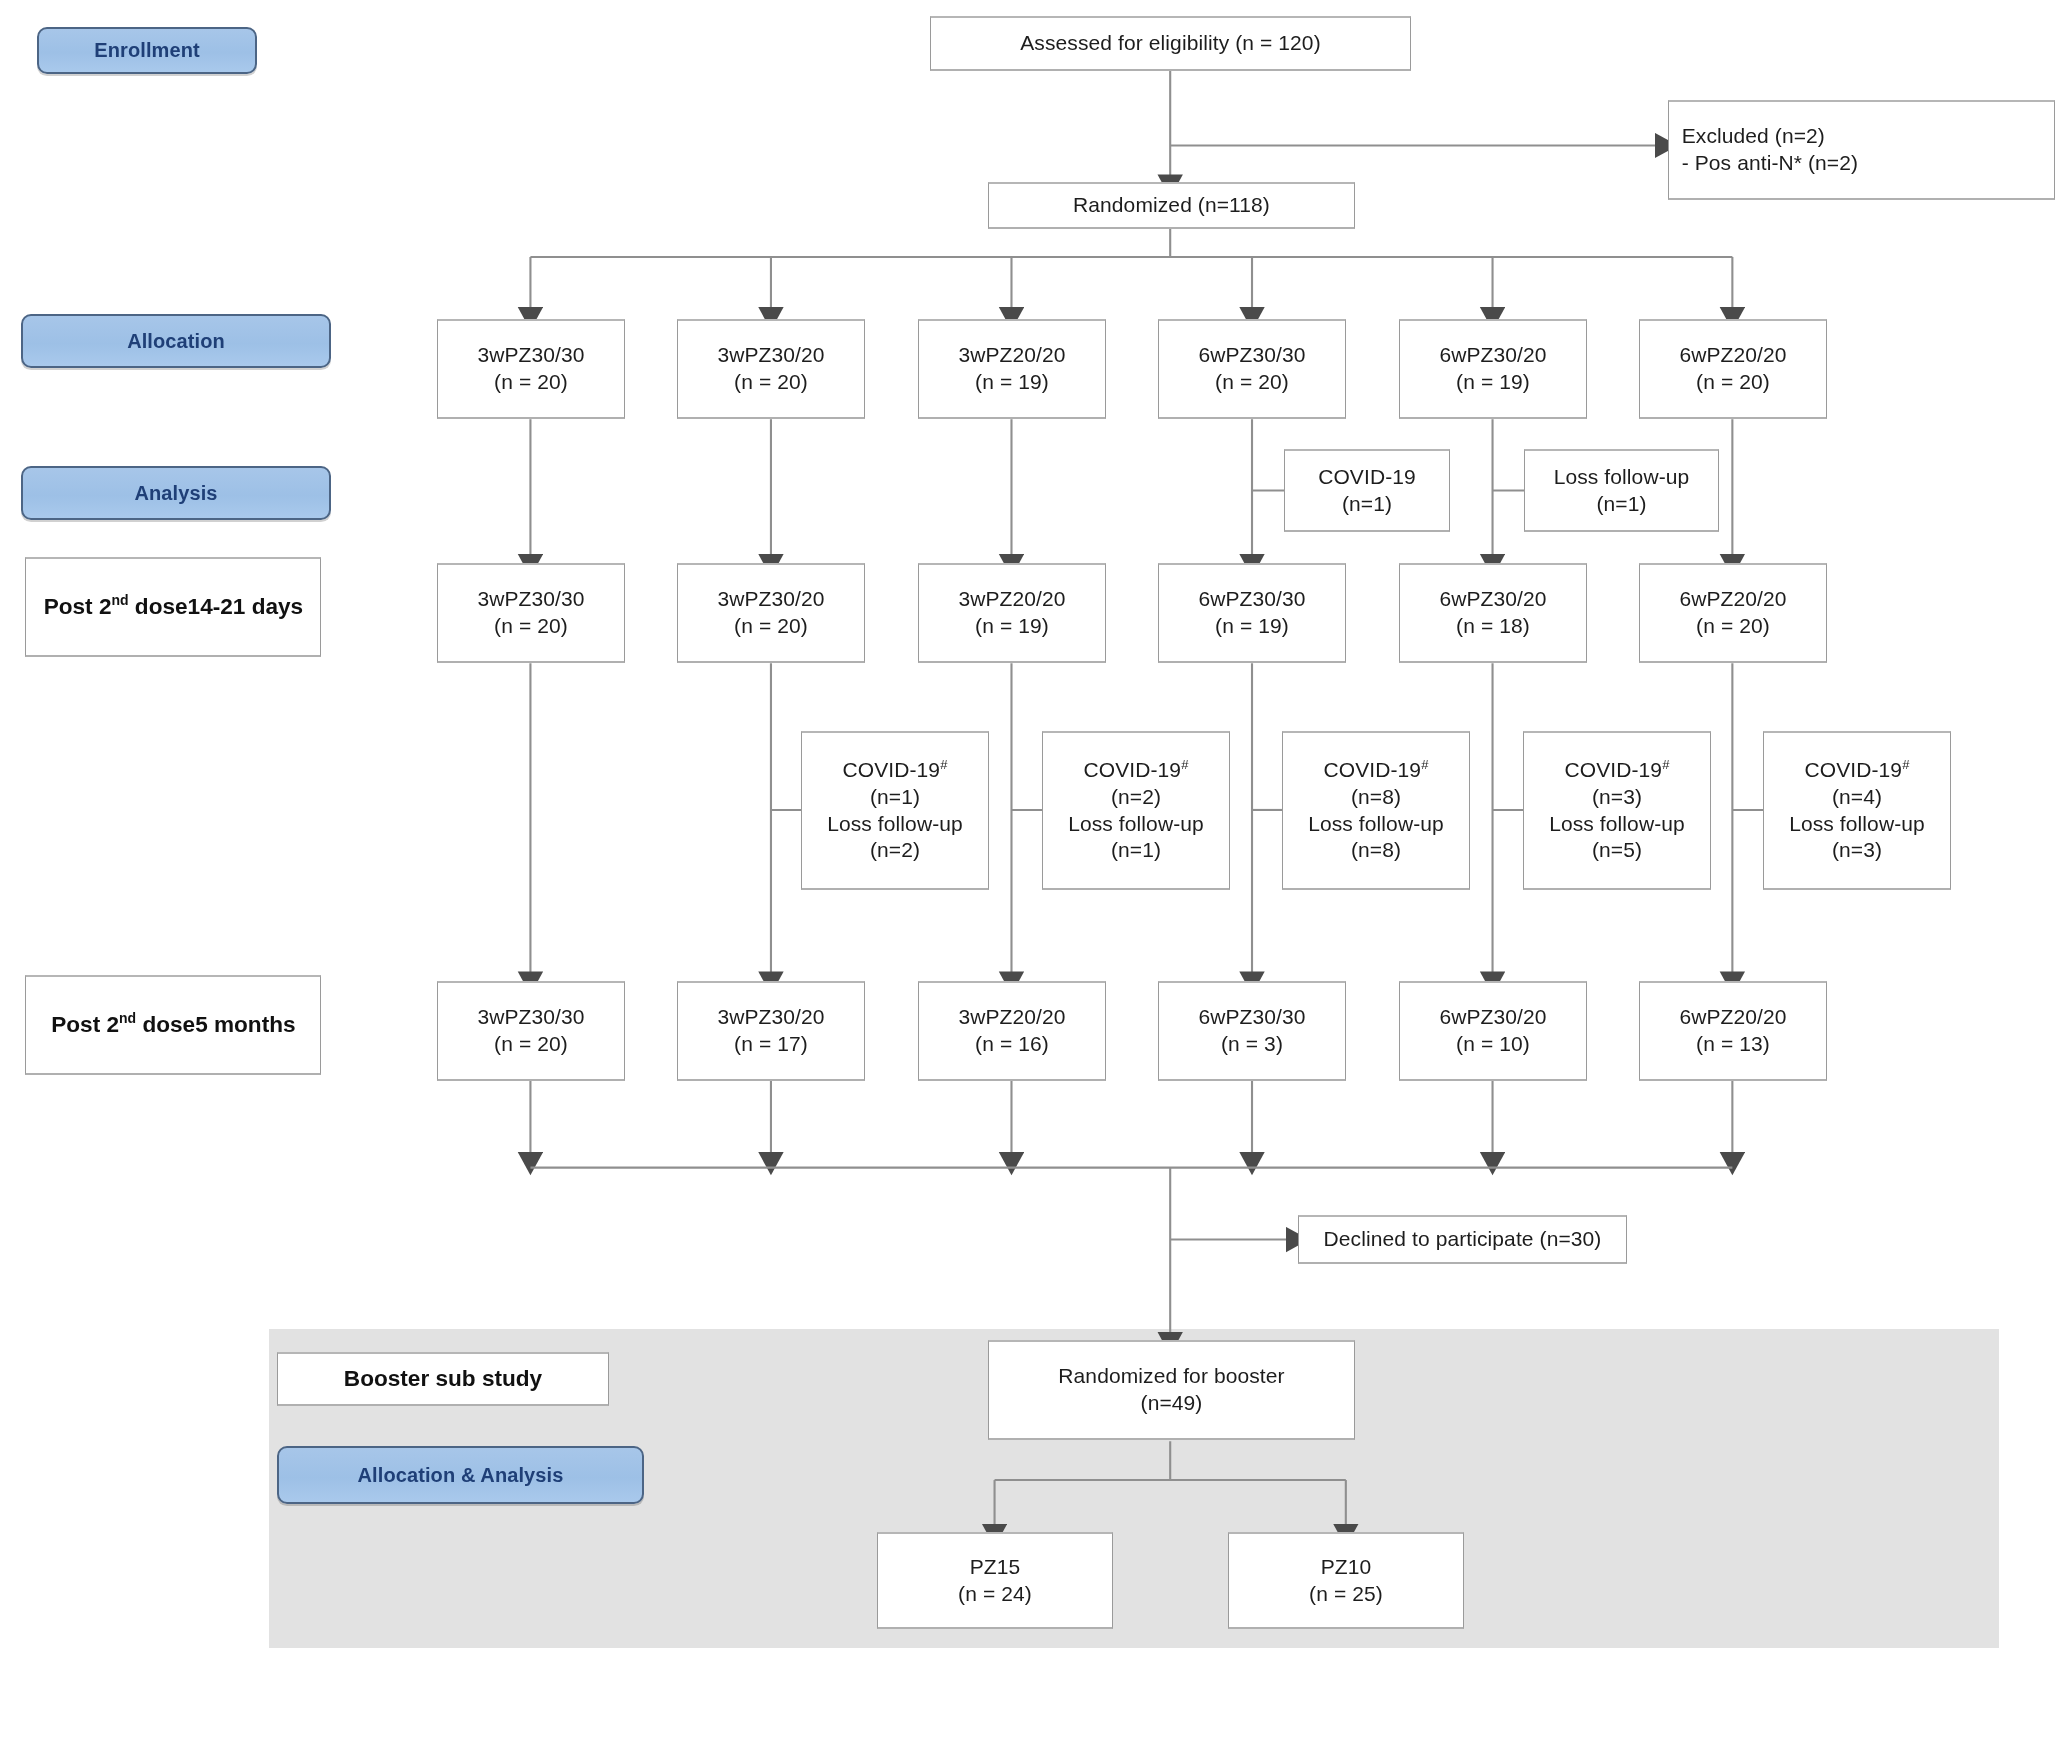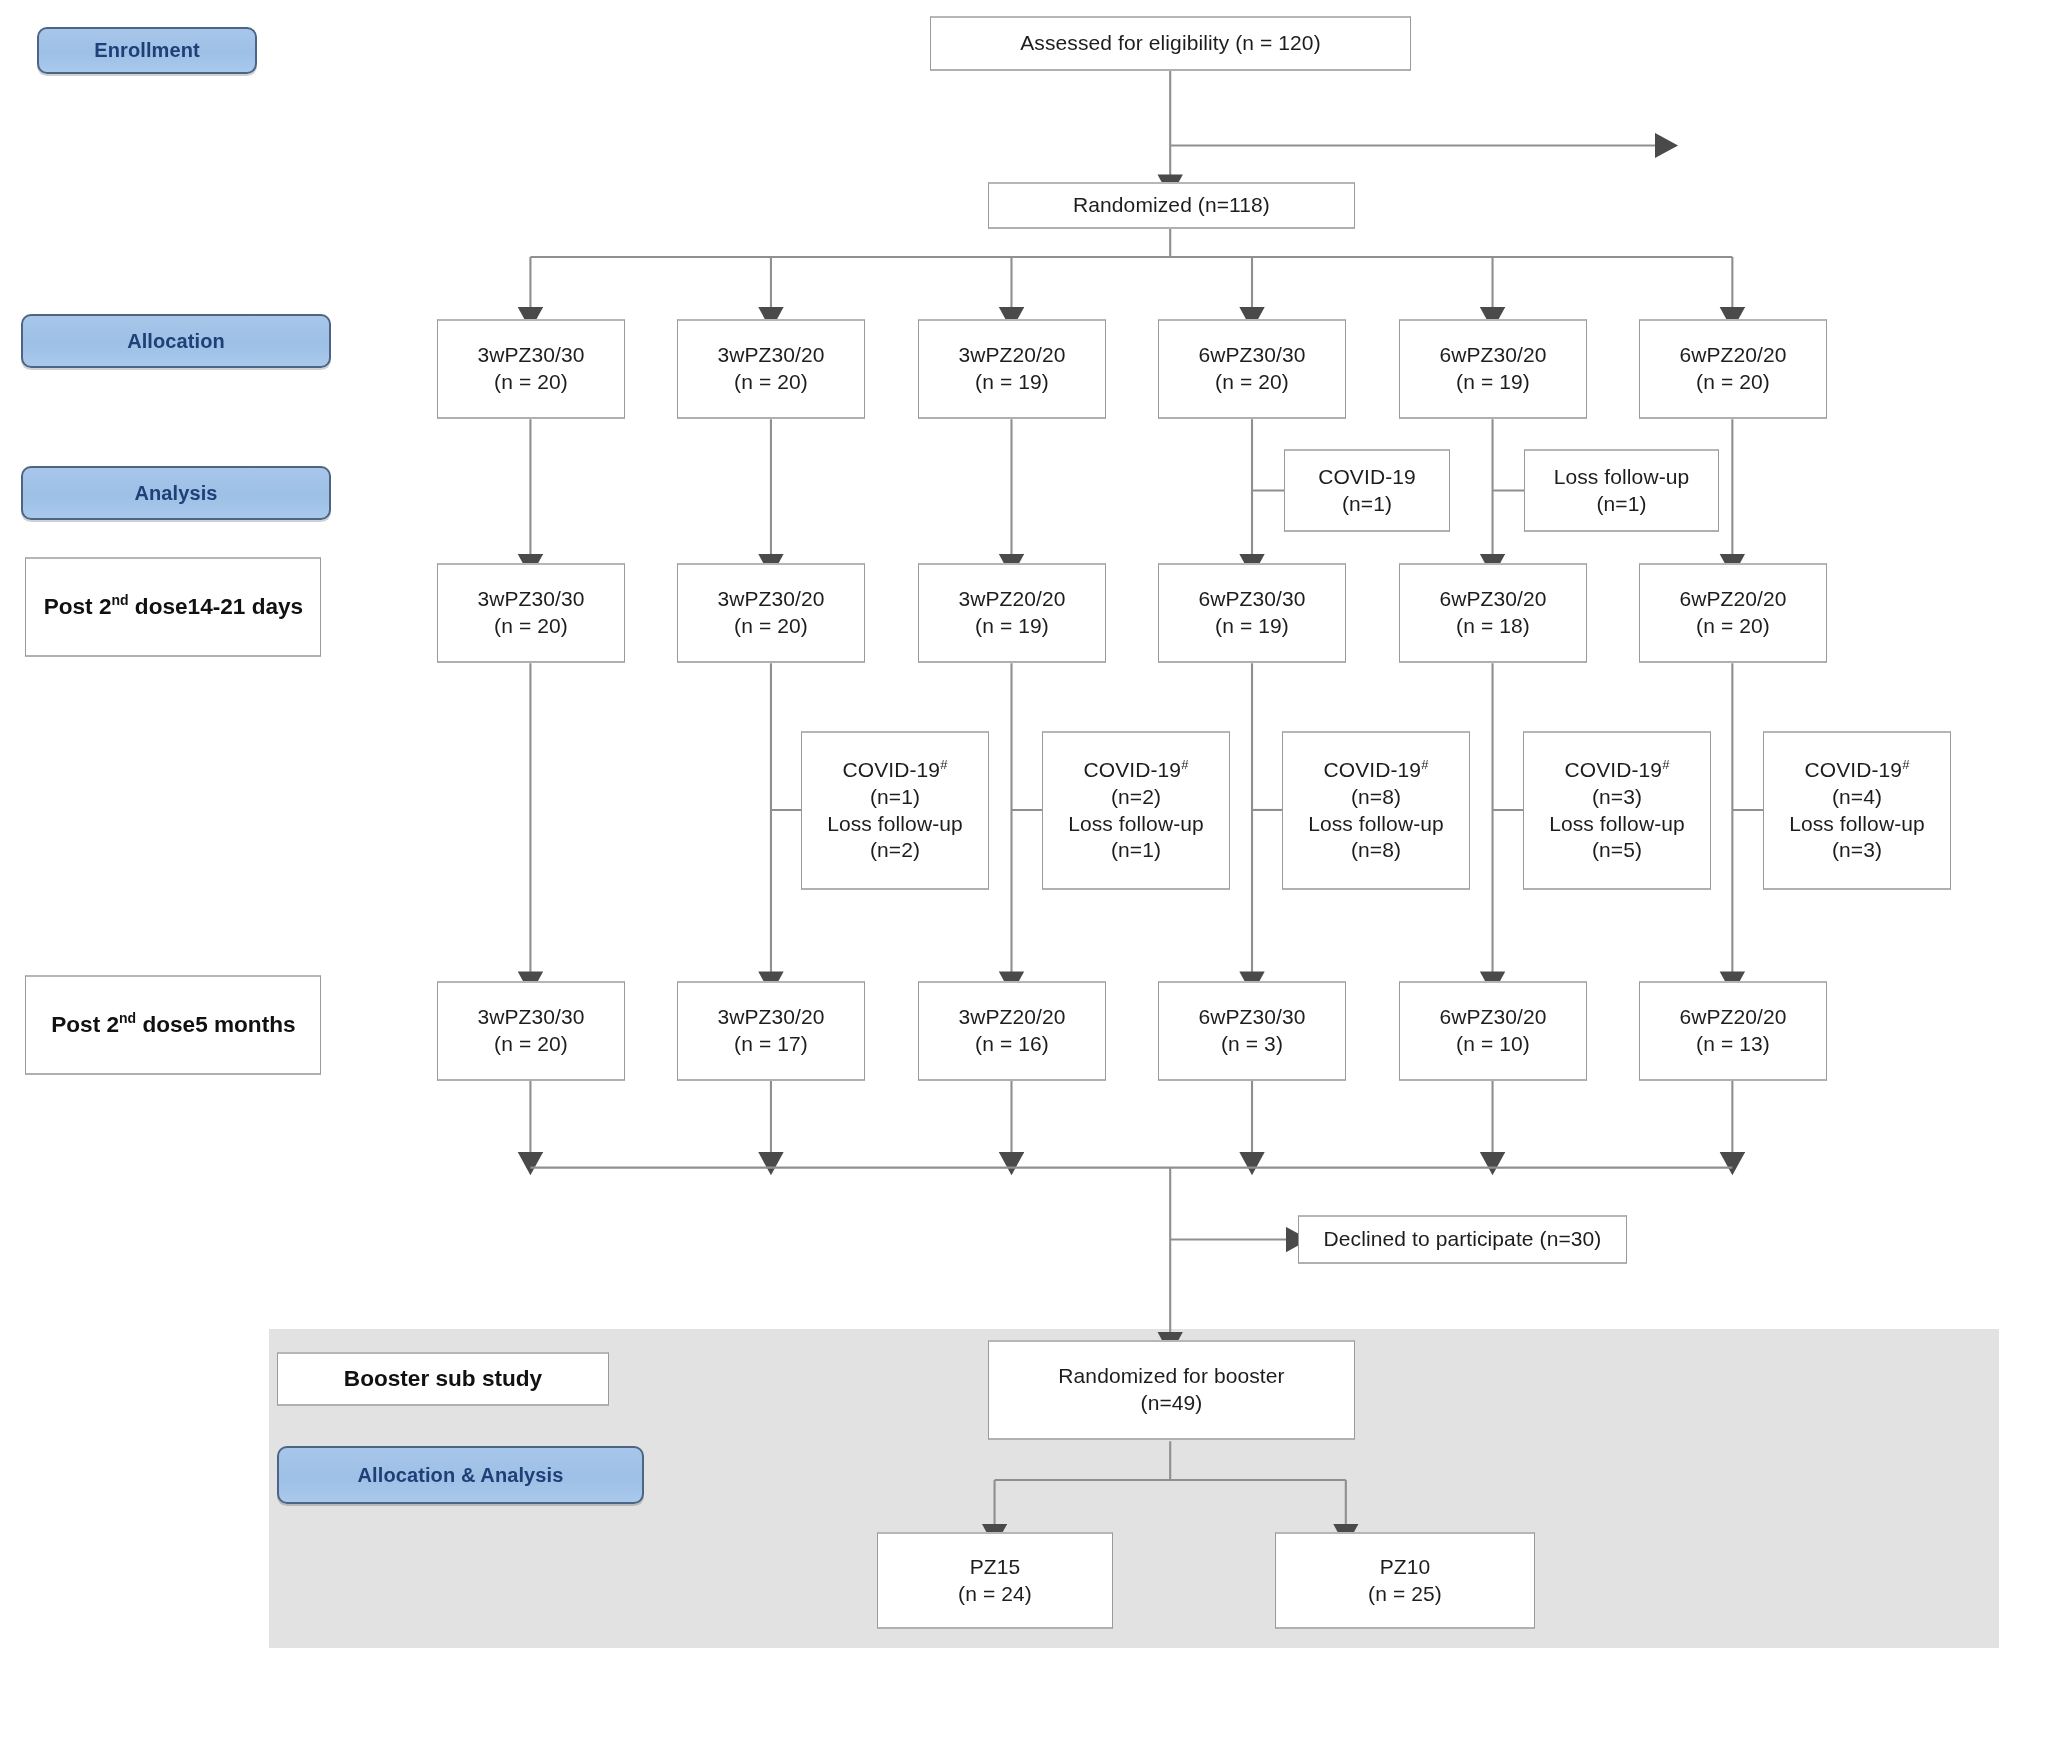--- a/index.html
+++ b/index.html
@@ -163,20 +163,24 @@
   </div>
 
   <div class="lbl-box" style="left:277px;top:1352px;width:332px;height:54px;">
     <span class="l">Booster sub study</span>
   </div>
 
   <div class="box" style="left:930px;top:15.5px;width:481px;height:55px;">
     <span class="l">Assessed for eligibility (n = 120)</span>
   </div>
 
+  <div class="box" style="left:1668px;top:100px;width:387px;height:100px;align-items:flex-start;padding-left:12.7px;">
+    <span class="l">Excluded (n=2)</span>
+    <span class="l">- Pos anti-N* (n=2)</span>
+  </div>
 
   <div class="box" style="left:988px;top:182px;width:367px;height:47px;">
     <span class="l">Randomized (n=118)</span>
   </div>
 
   <div class="box" style="left:437px;top:319px;width:188px;height:100px;">
     <span class="l">3wPZ30/30</span>
     <span class="l">(n = 20)</span>
   </div>
   <div class="box" style="left:677px;top:319px;width:188px;height:100px;">
@@ -296,20 +300,20 @@
 
   <div class="box" style="left:988px;top:1340px;width:367px;height:100px;">
     <span class="l">Randomized for booster</span>
     <span class="l">(n=49)</span>
   </div>
 
   <div class="box" style="left:877px;top:1532px;width:236px;height:97px;">
     <span class="l">PZ15</span>
     <span class="l">(n = 24)</span>
   </div>
-  <div class="box" style="left:1275px;top:1532px;width:260px;height:97px;">
+  <div class="box" style="left:1228px;top:1532px;width:236px;height:97px;">
     <span class="l">PZ10</span>
     <span class="l">(n = 25)</span>
   </div>
 
 
 </div>
 
 
 </body></html>

